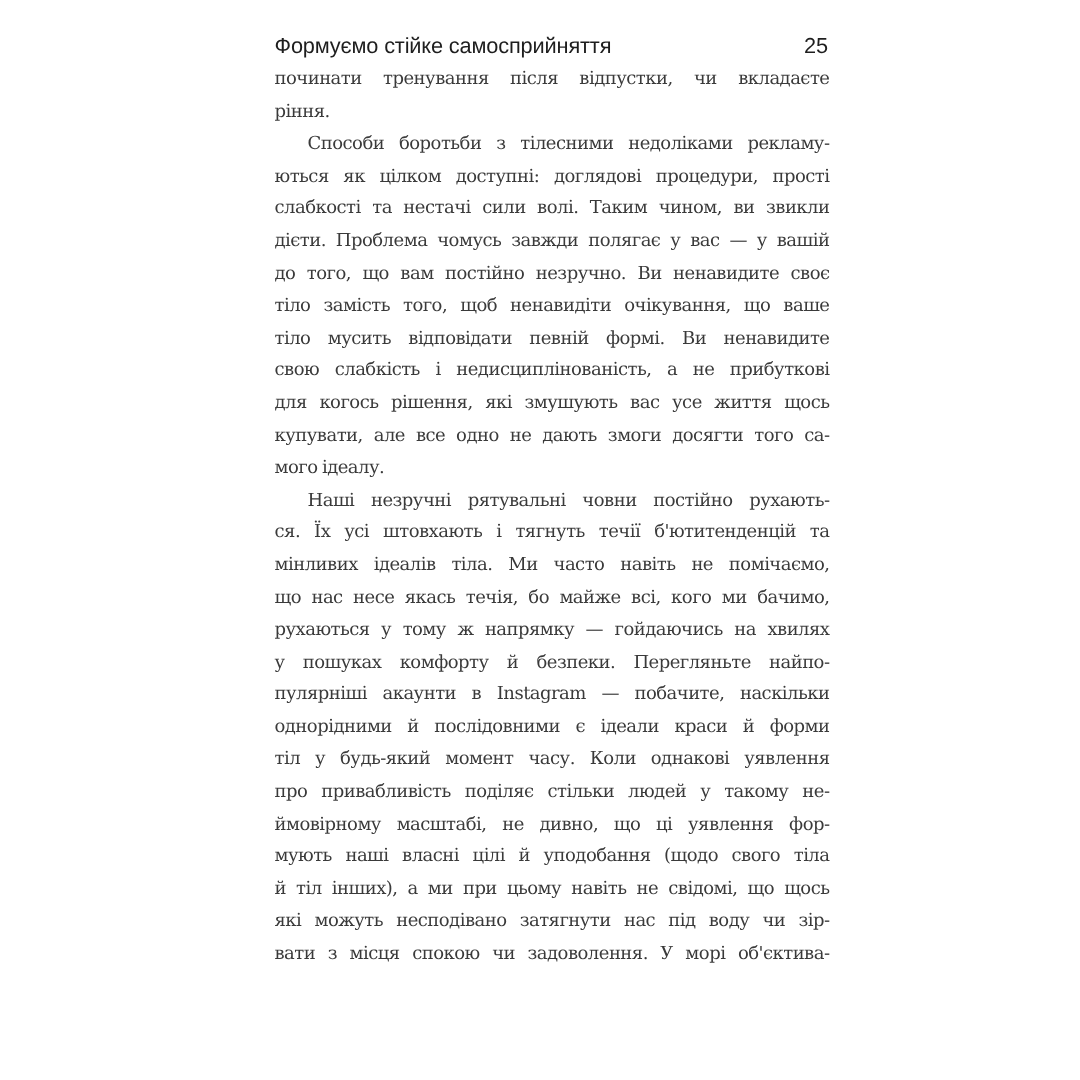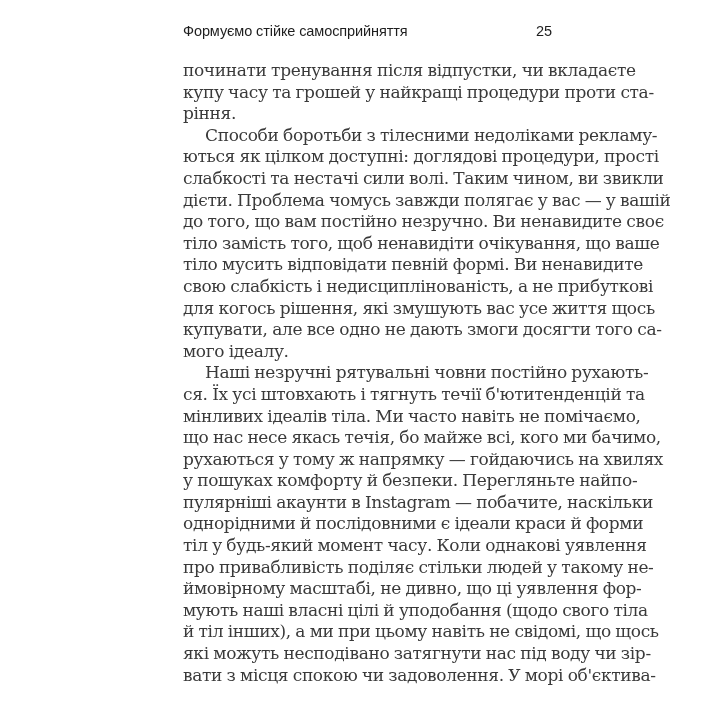--- a/index.html
+++ b/index.html
@@ -31,23 +31,22 @@
       letter-spacing: -0.1px;
     }
     .running-head .title {
       font-weight: normal;
     }
     .running-head .page-num {
       padding-right: 1px;
       text-align: center;
     }
     .body-text {
-      margin-top: 18px;
       font-family: "DejaVu Serif", "Liberation Serif", serif;
-      font-size: 17px;
+      font-size: 12px;
       line-height: 21.6px;
       color: #3a3a3a;
     }
     .line {
       display: block;
       white-space: nowrap;
       text-align: justify;
       text-align-last: justify;
       height: 21.6px;
       letter-spacing: -0.35px;
@@ -66,21 +65,20 @@
 <div class="page">
   <div class="running-head">
     <span class="title">Формуємо стійке самосприйняття</span>
     <span class="page-num">25</span>
   </div>
 
   <div class="body-text">
 
     <div class="paragraph">
       <span class="line">починати тренування після відпустки, чи вкладаєте</span>
-      <span class="line">купу часу та грошей у найкращі процедури проти ста-</span>
       <span class="line last">ріння.</span>
     </div>
 
     <div class="paragraph">
       <span class="line indent">Способи боротьби з тілесними недоліками рекламу-</span>
       <span class="line">ються як цілком доступні: доглядові процедури, прості</span>
       <span class="line">слабкості та нестачі сили волі. Таким чином, ви звикли</span>
       <span class="line">дієти. Проблема чомусь завжди полягає у вас — у вашій</span>
       <span class="line">до того, що вам постійно незручно. Ви ненавидите своє</span>
       <span class="line">тіло замість того, щоб ненавидіти очікування, що ваше</span>

